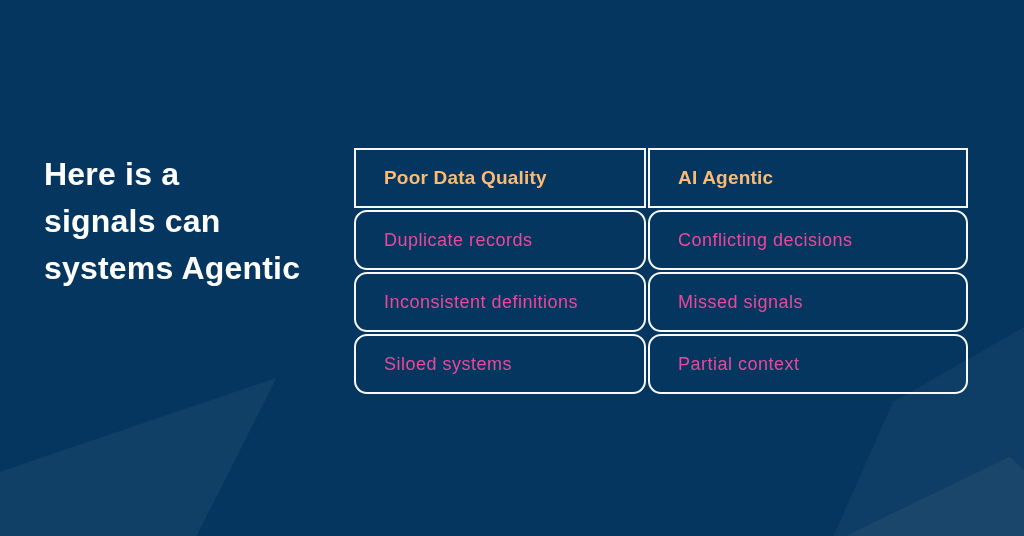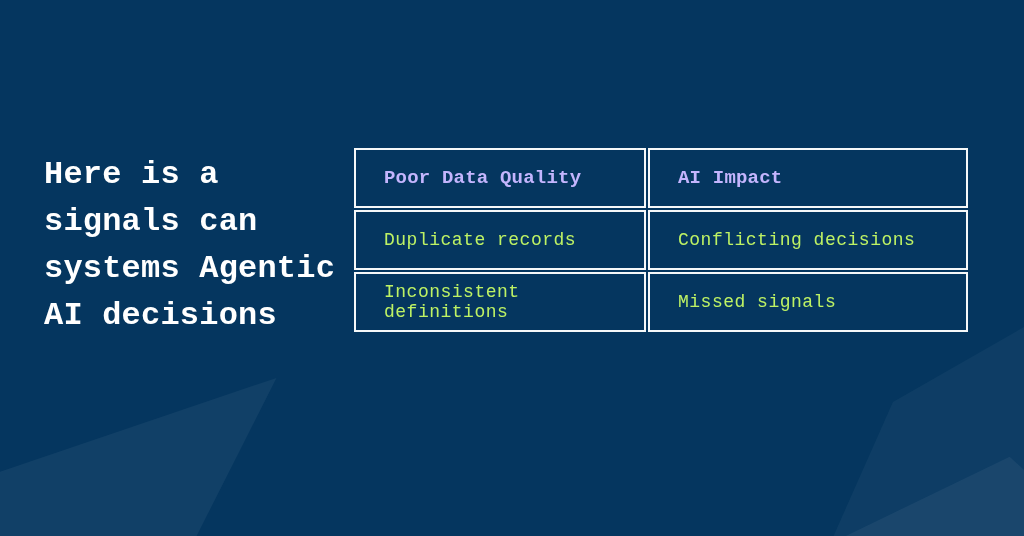--- a/index.html
+++ b/index.html
@@ -6,21 +6,21 @@
     margin: 0;
     padding: 0;
     background: #05365f;
   }
   #canvas {
     position: relative;
     width: 1024px;
     height: 536px;
     overflow: hidden;
     background: #05365f;
-    font-family: Liberation Mono, monospace;
+    font-family: Liberation Sans, sans-serif;
   }
   .wedge {
     position: absolute;
     inset: 0;
     pointer-events: none;
   }
   #wedge-left {
     background: rgba(255,255,255,0.05);
     clip-path: polygon(0 88%, 27% 70.5%, 19.2% 100%, 0 100%);
   }
@@ -58,65 +58,69 @@
   #impact-table th,
   #impact-table td {
     border: 2px solid #f6f8f9;
     vertical-align: middle;
     text-align: left;
     padding: 0 10px 0 28px;
     background: transparent;
   }
   #impact-table th {
     height: 56px;
-    color: #c4b5fd;
+    color: #fdba74;
     font-size: 19px;
     font-weight: 700;
     letter-spacing: 0.2px;
   }
   #impact-table td {
     height: 56px;
-    color: #bef264;
+    color: #ec4899;
     font-size: 18px;
     font-weight: 400;
     letter-spacing: 0.5px;
+    border-radius: 13px;
   }
 </style>
 </head>
 <body>
 
 <div id="canvas">
 
   <div class="wedge" id="wedge-left"></div>
   <div class="wedge" id="wedge-right-a"></div>
   <div class="wedge" id="wedge-right-b"></div>
 
   <h1 id="heading">
     <span class="line">Here is a</span>
     <span class="line">signals can</span>
     <span class="line">systems Agentic</span>
-    <span class="line">AI decisions</span>
   </h1>
 
   <table id="impact-table">
     <colgroup>
       <col class="c1">
       <col class="c2">
     </colgroup>
     <thead>
       <tr>
         <th>Poor Data Quality</th>
-        <th>AI Impact</th>
+        <th>AI Agentic</th>
       </tr>
     </thead>
     <tbody>
       <tr>
         <td>Duplicate records</td>
         <td>Conflicting decisions</td>
       </tr>
       <tr>
         <td>Inconsistent definitions</td>
         <td>Missed signals</td>
       </tr>
+      <tr>
+        <td>Siloed systems</td>
+        <td>Partial context</td>
+      </tr>
     </tbody>
   </table>
 
 </div>
 
 </body></html>

